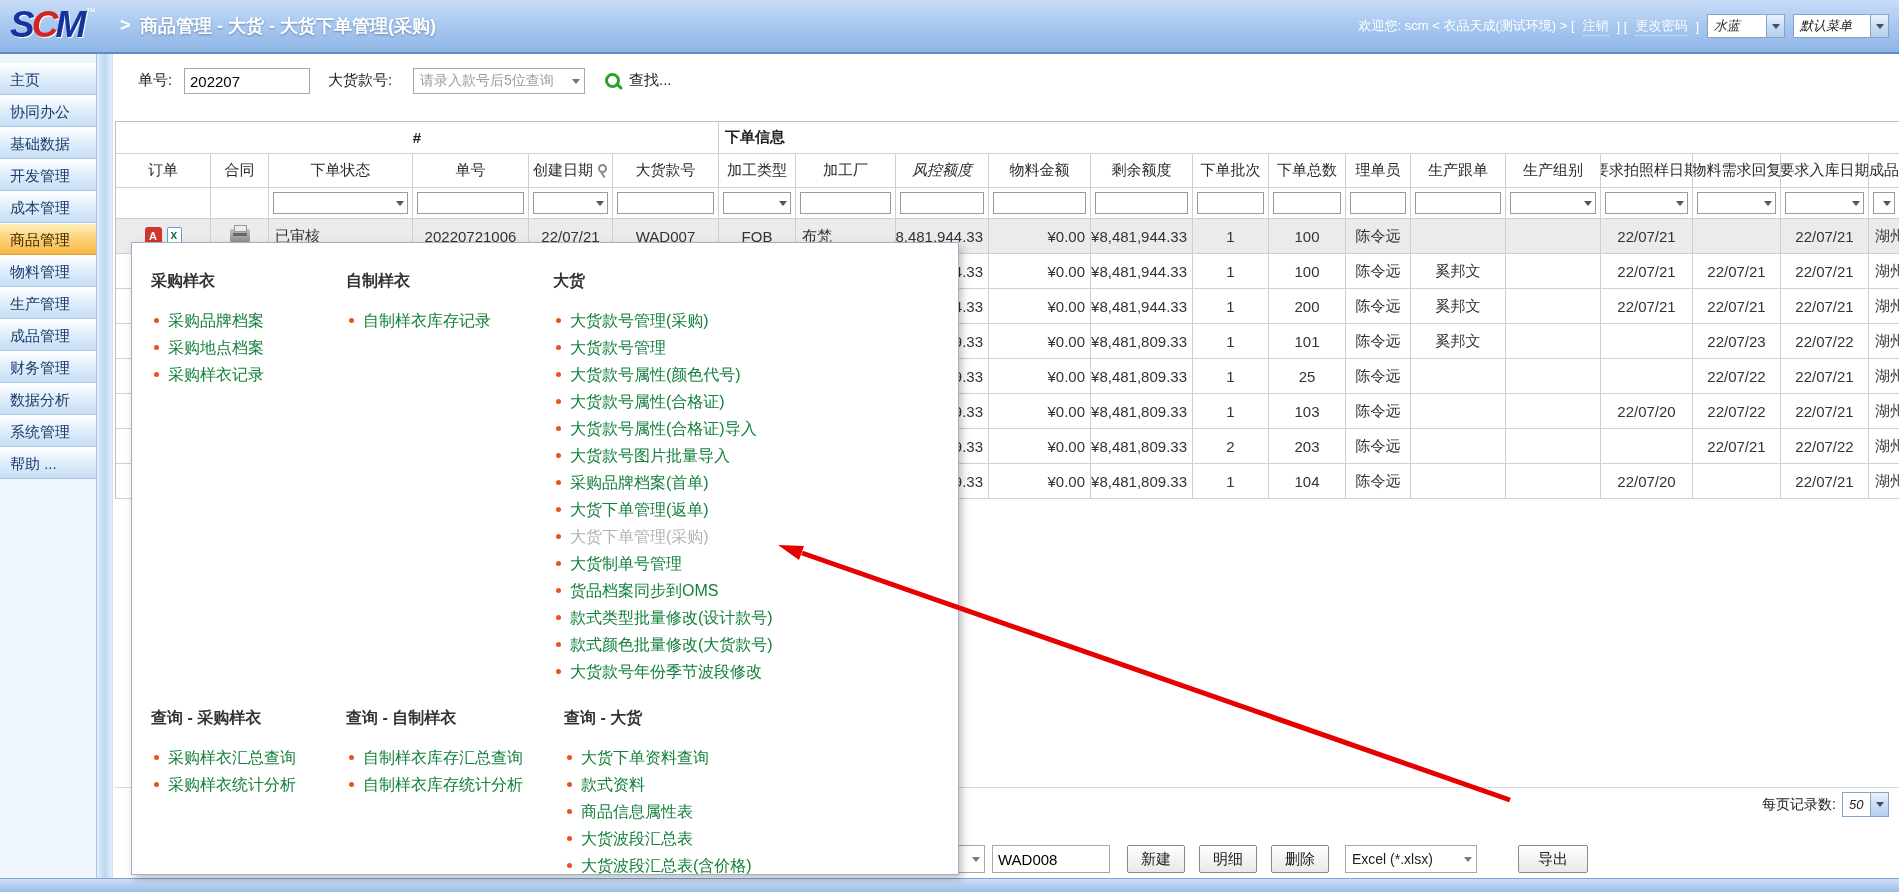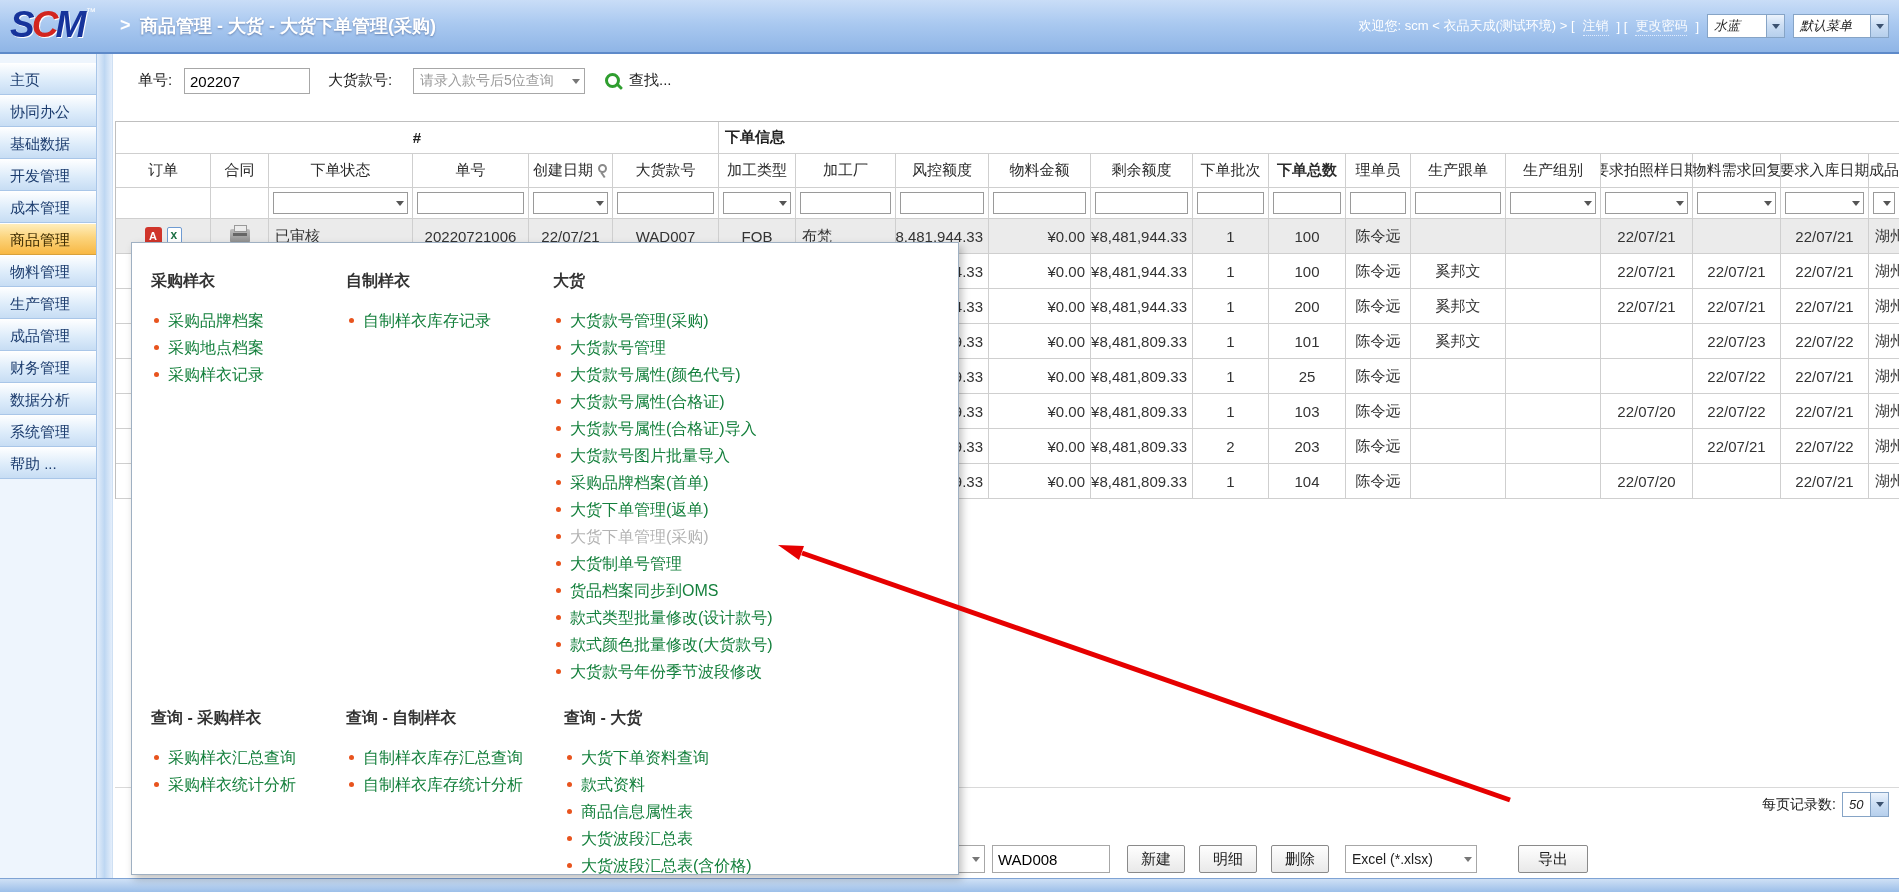--- a/index.html
+++ b/index.html
@@ -192,33 +192,33 @@
       </div>
       <div class="g-cell hc" style="width: 106px; height: 34px;">
         <span>大货款号</span>
       </div>
       <div class="g-cell hc" style="width: 77px; height: 34px;">
         <span>加工类型</span>
       </div>
       <div class="g-cell hc" style="width: 100px; height: 34px;">
         <span>加工厂</span>
       </div>
-      <div class="g-cell hc" style="width: 93px; height: 34px;">
+      <div class="g-cell hc" style="width: 93px; height: 34px; font-style: italic;">
         <span>风控额度</span>
       </div>
       <div class="g-cell hc" style="width: 102px; height: 34px;">
         <span>物料金额</span>
       </div>
       <div class="g-cell hc" style="width: 102px; height: 34px;">
         <span>剩余额度</span>
       </div>
       <div class="g-cell hc" style="width: 76px; height: 34px;">
         <span>下单批次</span>
       </div>
-      <div class="g-cell hc" style="width: 77px; height: 34px; font-weight: bold;">
+      <div class="g-cell hc" style="width: 77px; height: 34px;">
         <span>下单总数</span>
       </div>
       <div class="g-cell hc" style="width: 65px; height: 34px;">
         <span>理单员</span>
       </div>
       <div class="g-cell hc" style="width: 95px; height: 34px;">
         <span>生产跟单</span>
       </div>
       <div class="g-cell hc" style="width: 95px; height: 34px;">
         <span>生产组别</span>

